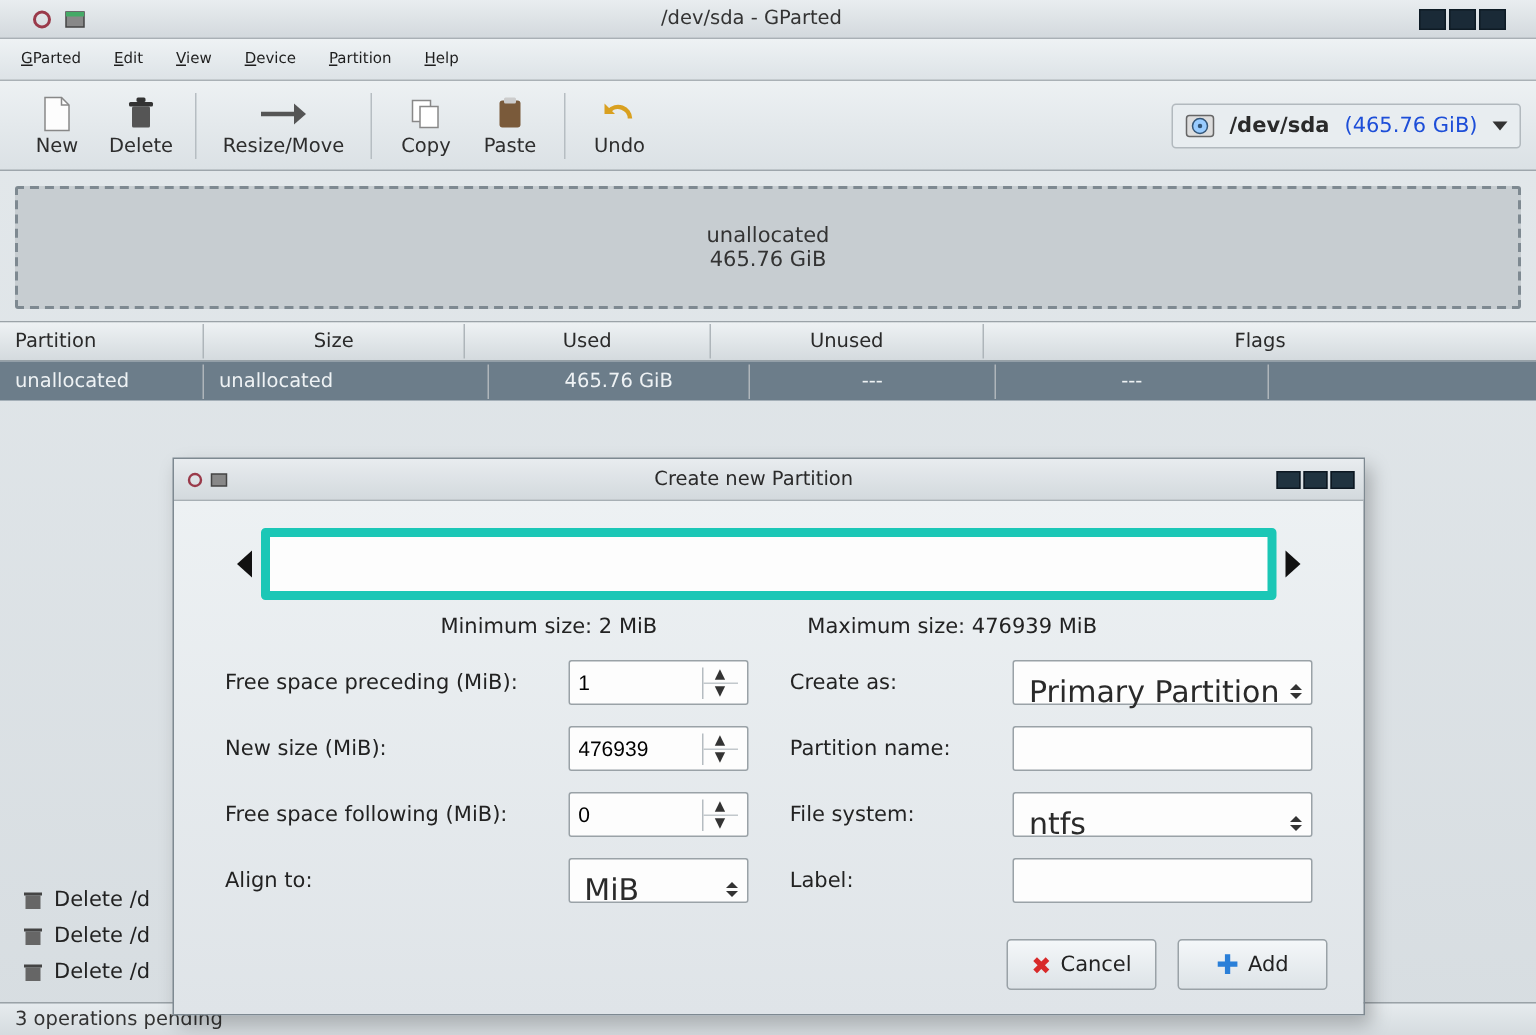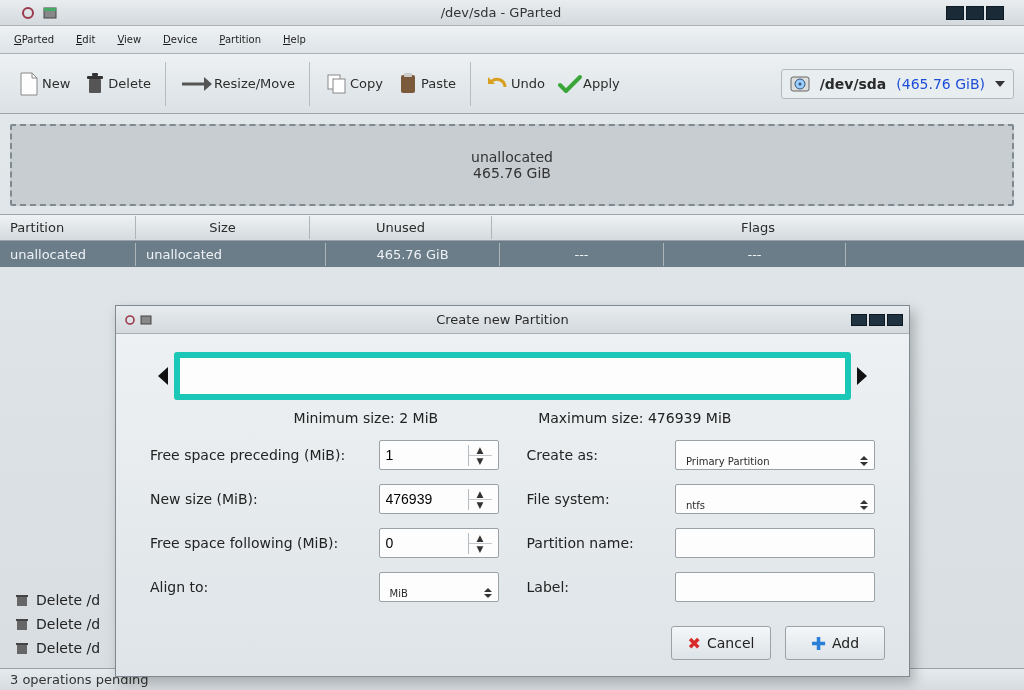--- a/index.html
+++ b/index.html
@@ -68,21 +68,21 @@
   
   .toolbar {
     height: 60px;
     background: linear-gradient(#edf1f3,#dbe1e5);
     border-bottom: 1px solid #9ea6ac;
     display: flex;
     align-items: center;
     padding: 0 10px;
   }
   .toolbar .tb-btn {
-    display: flex; flex-direction: row; align-items: center; justify-content: center;
+    display: flex; flex-direction: column; align-items: center; justify-content: center;
     min-width: 56px; padding: 4px 6px; height: 54px;
     color: #2d2d2d; font-size: 13px;
     border-radius: 3px;
   }
   .toolbar .tb-btn .tb-icon { height: 28px; display:flex; align-items:center; justify-content:center; }
   .toolbar .tb-sep { width: 1px; height: 44px; background: #b6bdc2; margin: 0 8px; }
   .toolbar .right {
     margin-left: auto;
     display: flex; align-items: center; gap: 10px;
     background: #e8edf0; border: 1px solid #b2b9be; border-radius: 3px;
@@ -209,21 +209,21 @@
   }
   .spin-input { width: 120px; }
   .spin-input input {
     border:none; outline:none; width: 88px; font-size:14px; padding:0 6px; background:transparent;
   }
   .spin-btns { width:24px; border-left:1px solid #b5bcc1; display:flex; flex-direction:column; }
   .spin-btns .up, .spin-btns .down { flex:1; display:flex; align-items:center; justify-content:center; font-size:9px; color:#333; }
   .spin-btns .up { border-bottom:1px solid #c2c8cc; }
   .text-input { width: 200px; }
   .text-input input { border:none; outline:none; width:100%; font-size:14px; padding:0 6px; background:transparent; }
-  .combo { width: 200px; justify-content:space-between; padding: 12px 6px 0 10px; font-size:10px; }
+  .combo { width: 200px; justify-content:space-between; padding: 12px 6px 0 10px; font-size:20px; }
   .combo .combo-arrows { display:flex; flex-direction:column; gap:2px; }
   .combo .combo-arrows span { width:0;height:0;border-left:4px solid transparent;border-right:4px solid transparent; }
   .combo .combo-arrows .u { border-bottom:4px solid #333; }
   .combo .combo-arrows .d { border-top:4px solid #333; }
   .combo.narrow { width: 120px; }
 
   .dialog-actions {
     display:flex; justify-content:flex-end; gap:14px;
     padding: 8px 24px 16px 24px;
   }
@@ -329,28 +329,20 @@
     <div class="tb-sep"></div>
     <div class="tb-btn">
       <span class="tb-icon">
         <svg width="26" height="22" viewBox="0 0 26 22">
             <path d="M20 14a8 8 0 0 0-14-5" fill="none" stroke="#d9a020" stroke-width="3"></path>
             <path d="M3 4v7h7z" fill="#d9a020"></path>
           </svg>
       </span>
       <span>Undo</span>
     </div>
-    <div class="tb-btn">
-      <span class="tb-icon">
-        <svg width="26" height="22" viewBox="0 0 26 22">
-            <path d="M3 12l6 6L23 4" fill="none" stroke="#3aa63a" stroke-width="4" stroke-linecap="round" stroke-linejoin="round"></path>
-          </svg>
-      </span>
-      <span>Apply</span>
-    </div>
 
     <div class="right">
       <span>
         <svg width="20" height="20" viewBox="0 0 20 20">
             <rect x="1" y="3" width="18" height="14" rx="2" fill="#ddd" stroke="#666"></rect>
             <circle cx="10" cy="10" r="5" fill="#9cf" stroke="#357"></circle>
             <circle cx="10" cy="10" r="1.5" fill="#357"></circle>
           </svg>
       </span>
       <span class="dev-label">/dev/sda</span>
@@ -361,20 +353,21 @@
 
   <div class="part-graph">
     <span>unallocated</span>
     <span>465.76 GiB</span>
   </div>
 
   <div class="table">
     <div class="thead">
       <div class="th col-part">Partition</div>
       <div class="th col-size">Size</div>
+      <div class="th col-used">Used</div>
       <div class="th col-unused">Unused</div>
       <div class="th col-flags">Flags</div>
     </div>
     <div class="trow sel">
       <div class="td col-part">unallocated</div>
       <div class="td col-fs">unallocated</div>
       <div class="td col-size">465.76 GiB</div>
       <div class="td col-used">---</div>
       <div class="td col-unused">---</div>
       <div class="td col-flags"></div>
@@ -496,33 +489,33 @@
           <label>Create as:</label>
           <div class="combo">
             <span>Primary Partition</span>
             <span class="combo-arrows">
                 <span class="u"></span>
                 <span class="d"></span>
               </span>
           </div>
         </div>
         <div class="form-row">
+          <label>Partition name:</label>
+          <div class="text-input">
+            <input value="" style="">
+          </div>
+        </div>
+        <div class="form-row">
           <label>File system:</label>
           <div class="combo">
             <span>ntfs</span>
             <span class="combo-arrows">
                 <span class="u"></span>
                 <span class="d"></span>
               </span>
-          </div>
-        </div>
-        <div class="form-row">
-          <label>Partition name:</label>
-          <div class="text-input">
-            <input value="" style="">
           </div>
         </div>
         <div class="form-row">
           <label>Label:</label>
           <div class="text-input">
             <input value="" style="">
           </div>
         </div>
       </div>
     </div>

